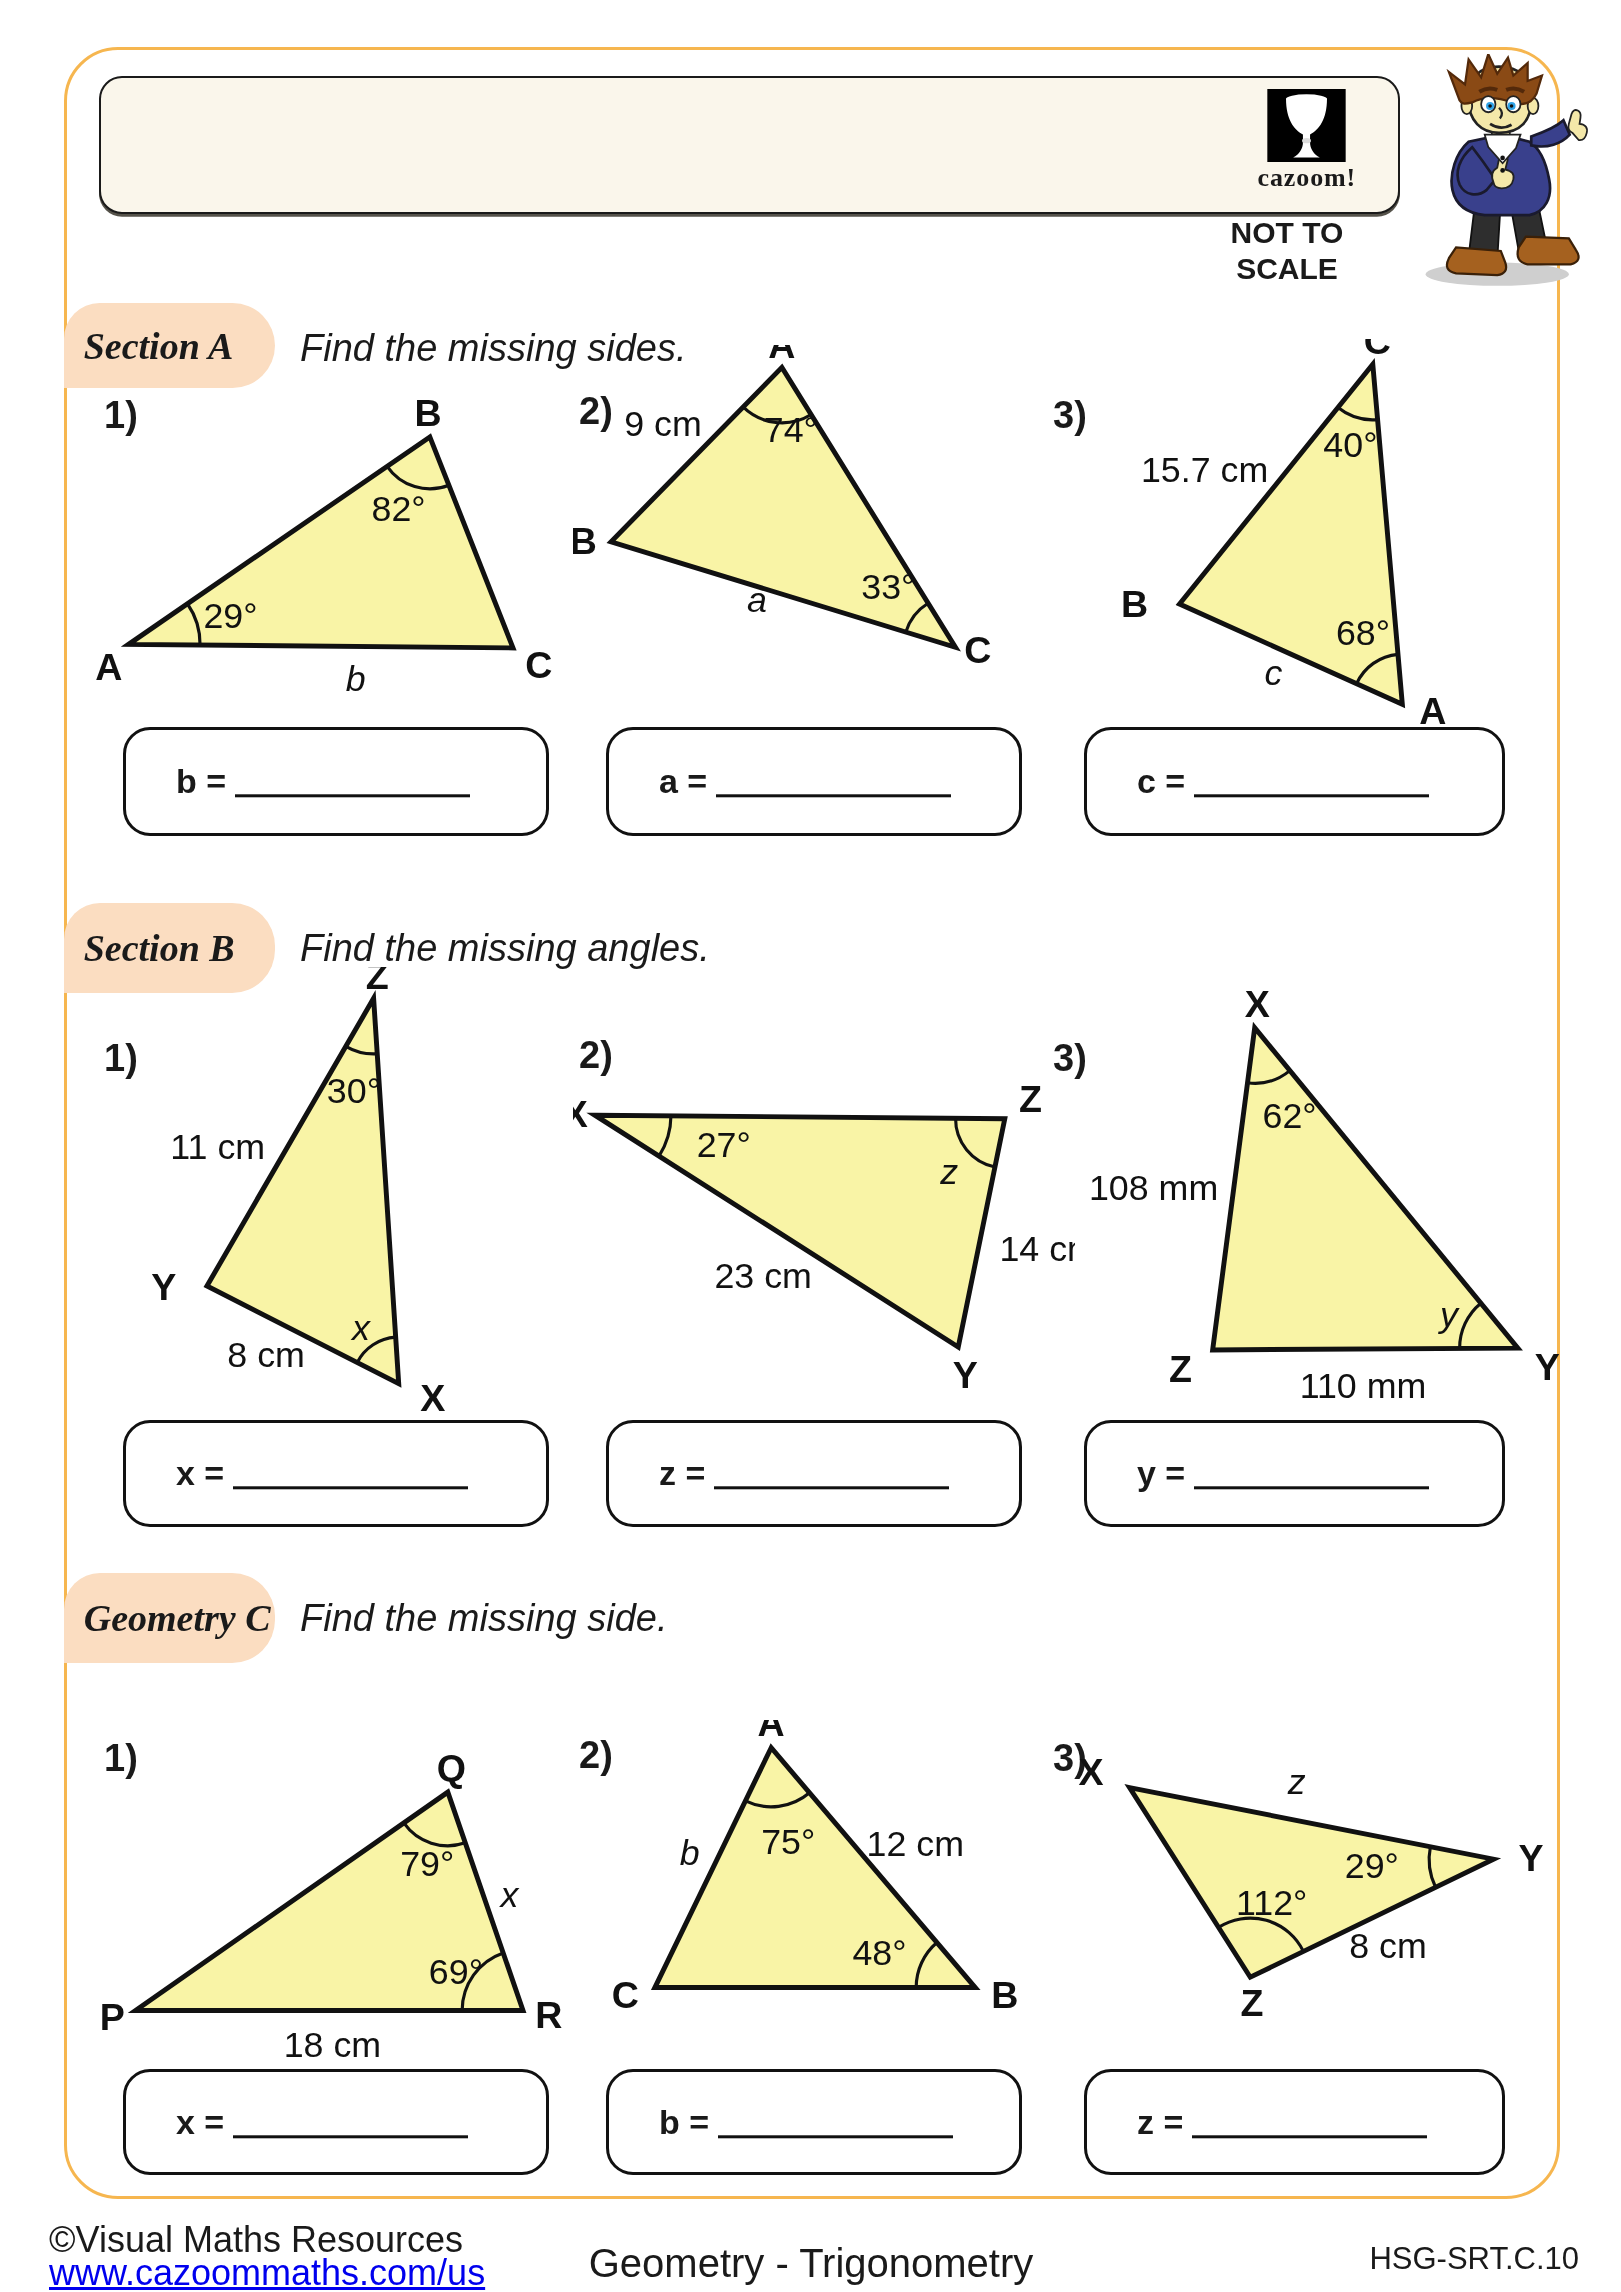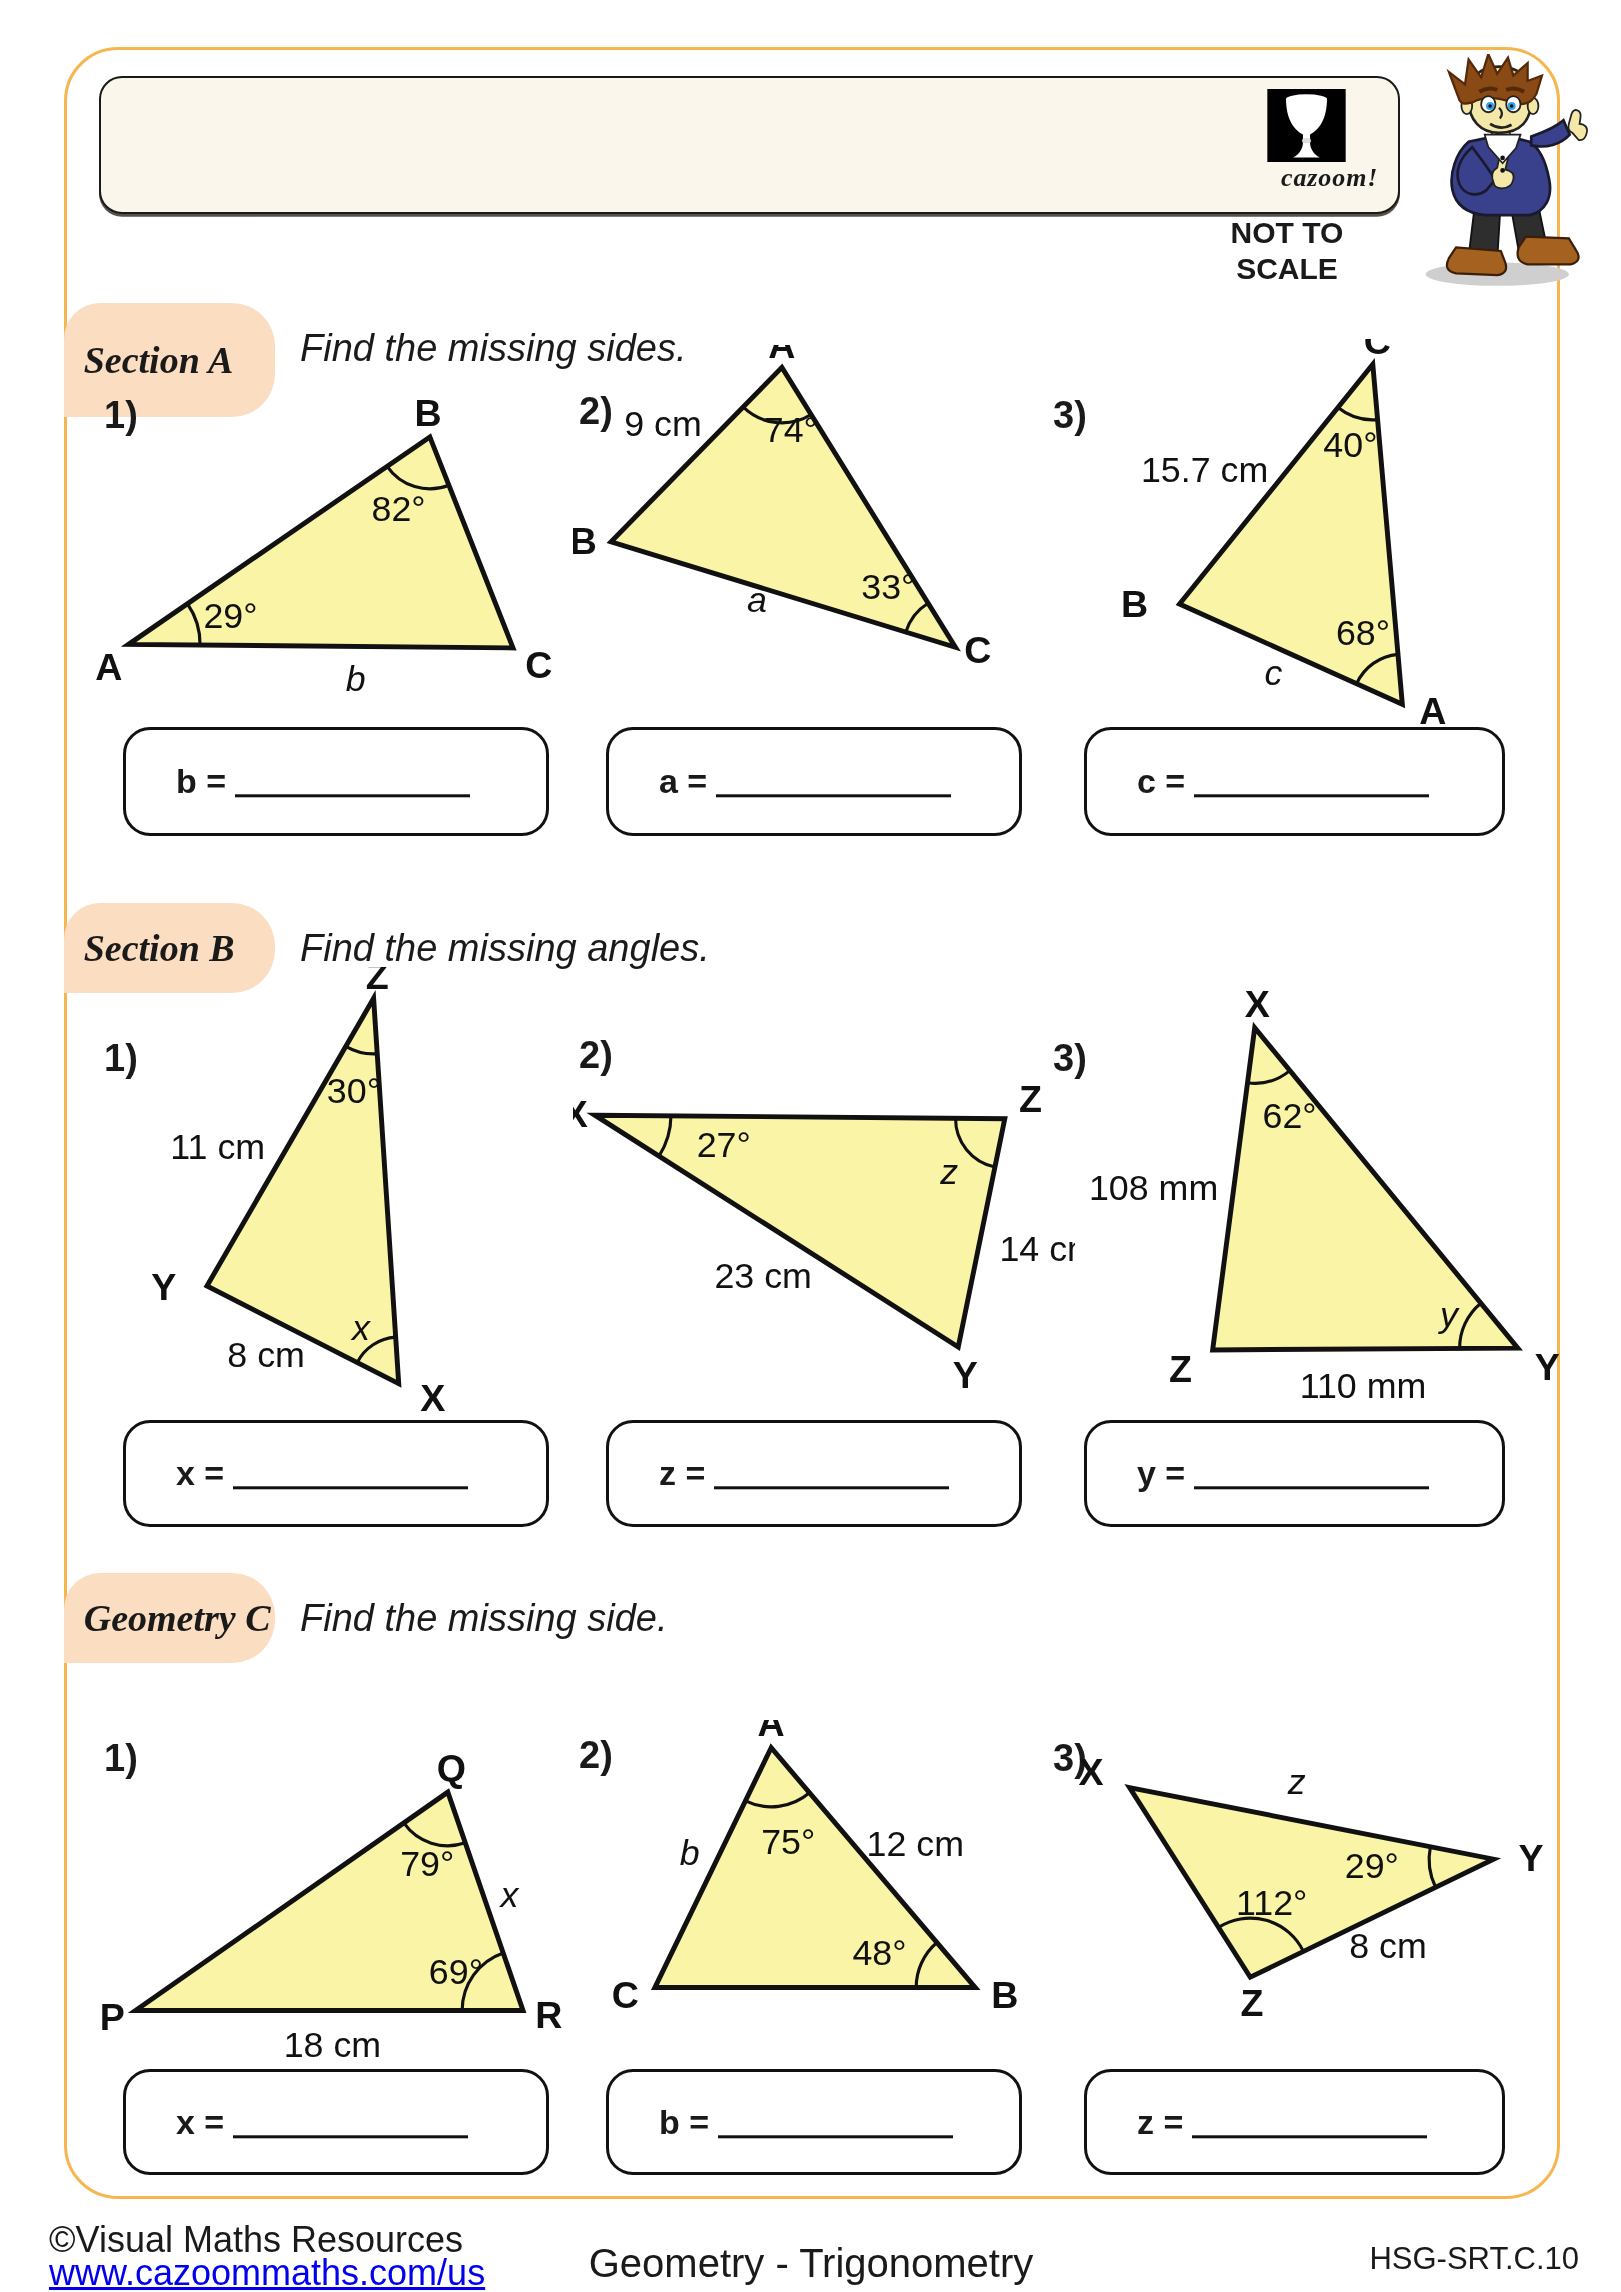--- a/index.html
+++ b/index.html
@@ -4,21 +4,21 @@
 <style>
   html,body{margin:0;padding:0;background:#fff;}
   .page{position:relative;width:1622px;height:2293px;background:#fff;overflow:hidden;
         font-family:"Liberation Sans",sans-serif;color:#1a1a1a;}
   .frame{position:absolute;left:64px;top:47px;width:1490px;height:2146px;
          border:3.6px solid #F6B64F;border-radius:54px;}
   .title-box{position:absolute;left:99px;top:76px;width:1297px;height:134px;background:#FAF6EB;
              border:2.7px solid #1a1a1a;border-radius:23px;box-shadow:0 2.7px 0 #55524a;}
   .title{position:absolute;left:39px;top:50%;transform:translateY(-50%);
          font-size:54px;font-weight:bold;letter-spacing:0.9px;}
-  .logo{position:absolute;right:19.7px;top:10.7px;width:143px;text-align:right;font-style:italic;}
+  .logo{position:absolute;right:19.7px;top:10.7px;width:143px;text-align:center;}
   .logo svg{display:block;margin:0 auto;}
   .logo-text{font-family:"Liberation Serif",serif;font-weight:bold;font-size:26px;margin-top:0.9px;letter-spacing:0.9px;}
   .character{position:absolute;left:1397px;top:54px;width:213px;height:240px;}
   .nts{position:absolute;left:1204px;top:215px;width:166px;text-align:center;
        font-weight:bold;font-size:30px;line-height:36px;}
   .give{position:absolute;left:130px;top:229px;font-family:"Liberation Serif",serif;
         font-style:italic;font-size:36px;}
   .pill{position:absolute;width:211px;height:90px;border-radius:36px 43px 43px 0;}
   .pill span{position:absolute;left:19.7px;top:50%;transform:translateY(-50%);
              font-family:"Liberation Serif",serif;font-weight:bold;font-style:italic;font-size:38px;}
@@ -93,21 +93,21 @@
     </svg>
   </div>
 
   <div class="nts">
     <div>NOT TO</div>
     <div>SCALE</div>
   </div>
 
 
   <div id="sections-root">
-      <div class="pill" style="left: 64px; top: 303px; width: 211px; height: 114px; background: rgb(251, 221, 193);">
+      <div class="pill" style="left: 64px; top: 303px; width: 211px; height: 85px; background: rgb(251, 221, 193);">
         <span>Section A</span>
       </div>
       <div class="sinstr" style="left: 300px; top: 303px;">Find the missing sides.</div>
       <div class="pnum" style="left: 104px; top: 394px;">1)</div>
       <div class="cell" style="left: 94px; top: 394px;"><svg width="475" height="304" viewBox="0 0 530 340">
           <polygon points="38,280 375,48 468,284" fill="#F9F4A6"></polygon>
           <path d="M 327.2 80.9 A 58 58 0 0 0 396.3 102.0" class="arc"></path>
           <path d="M 103.9 234.6 A 80 80 0 0 1 118.0 280.7" class="arc"></path>
           <text x="16" y="320" class="v" text-anchor="middle">A</text>
           <text x="373" y="36" class="v" text-anchor="middle">B</text>

